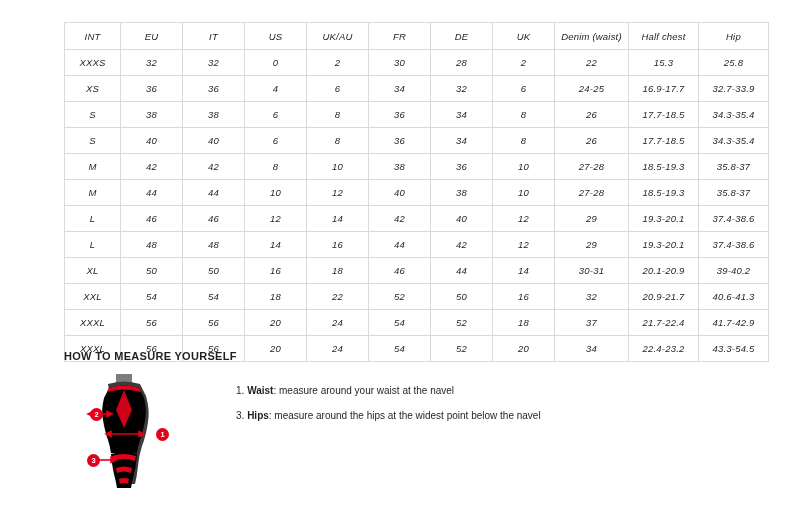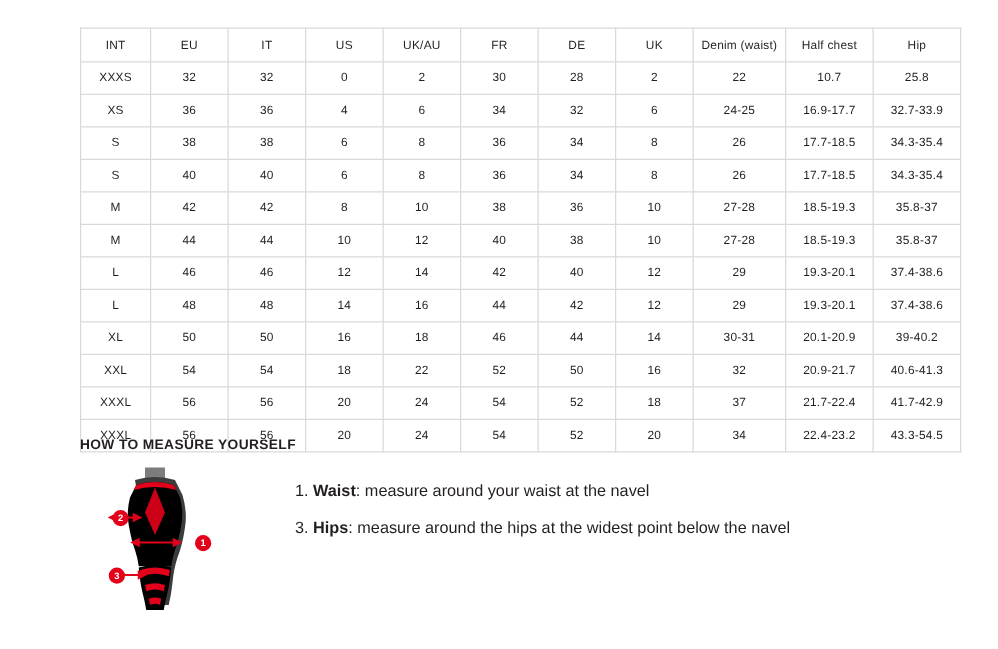--- a/index.html
+++ b/index.html
@@ -15,20 +15,21 @@
     position: relative;
     overflow: hidden;
   }
   #size-table {
     position: absolute;
     left: 64px;
     top: 22px;
     width: 670px;
     border-collapse: collapse;
     table-layout: fixed;
+    font-style: italic;
   }
   #size-table td, #size-table th {
     border: 1px solid #d9d9d9;
     height: 25px;
     font-size: 9.5px;
     font-weight: normal;
     text-align: center;
     vertical-align: middle;
     padding: 0;
     color: #231f20;
@@ -64,21 +65,21 @@
     width: 120px;
     height: 130px;
     position: relative;
     flex: 0 0 120px;
   }
   .steps {
     margin-top: 12px;
     margin-left: 52px;
   }
   .step {
-    font-size: 13px;
+    font-size: 10px;
     line-height: 1.35;
     margin-bottom: 11px;
     color: #231f20;
   }
   .step b { font-weight: bold; }
   .badge {
     position: absolute;
     width: 13px;
     height: 13px;
     border-radius: 50%;
@@ -126,21 +127,21 @@
       <tr>
         <td>XXXS</td>
         <td>32</td>
         <td>32</td>
         <td>0</td>
         <td>2</td>
         <td>30</td>
         <td>28</td>
         <td>2</td>
         <td>22</td>
-        <td>10.7</td>
+        <td>15.3</td>
         <td>25.8</td>
       </tr>
       <tr>
         <td>XS</td>
         <td>36</td>
         <td>36</td>
         <td>4</td>
         <td>6</td>
         <td>34</td>
         <td>32</td>

